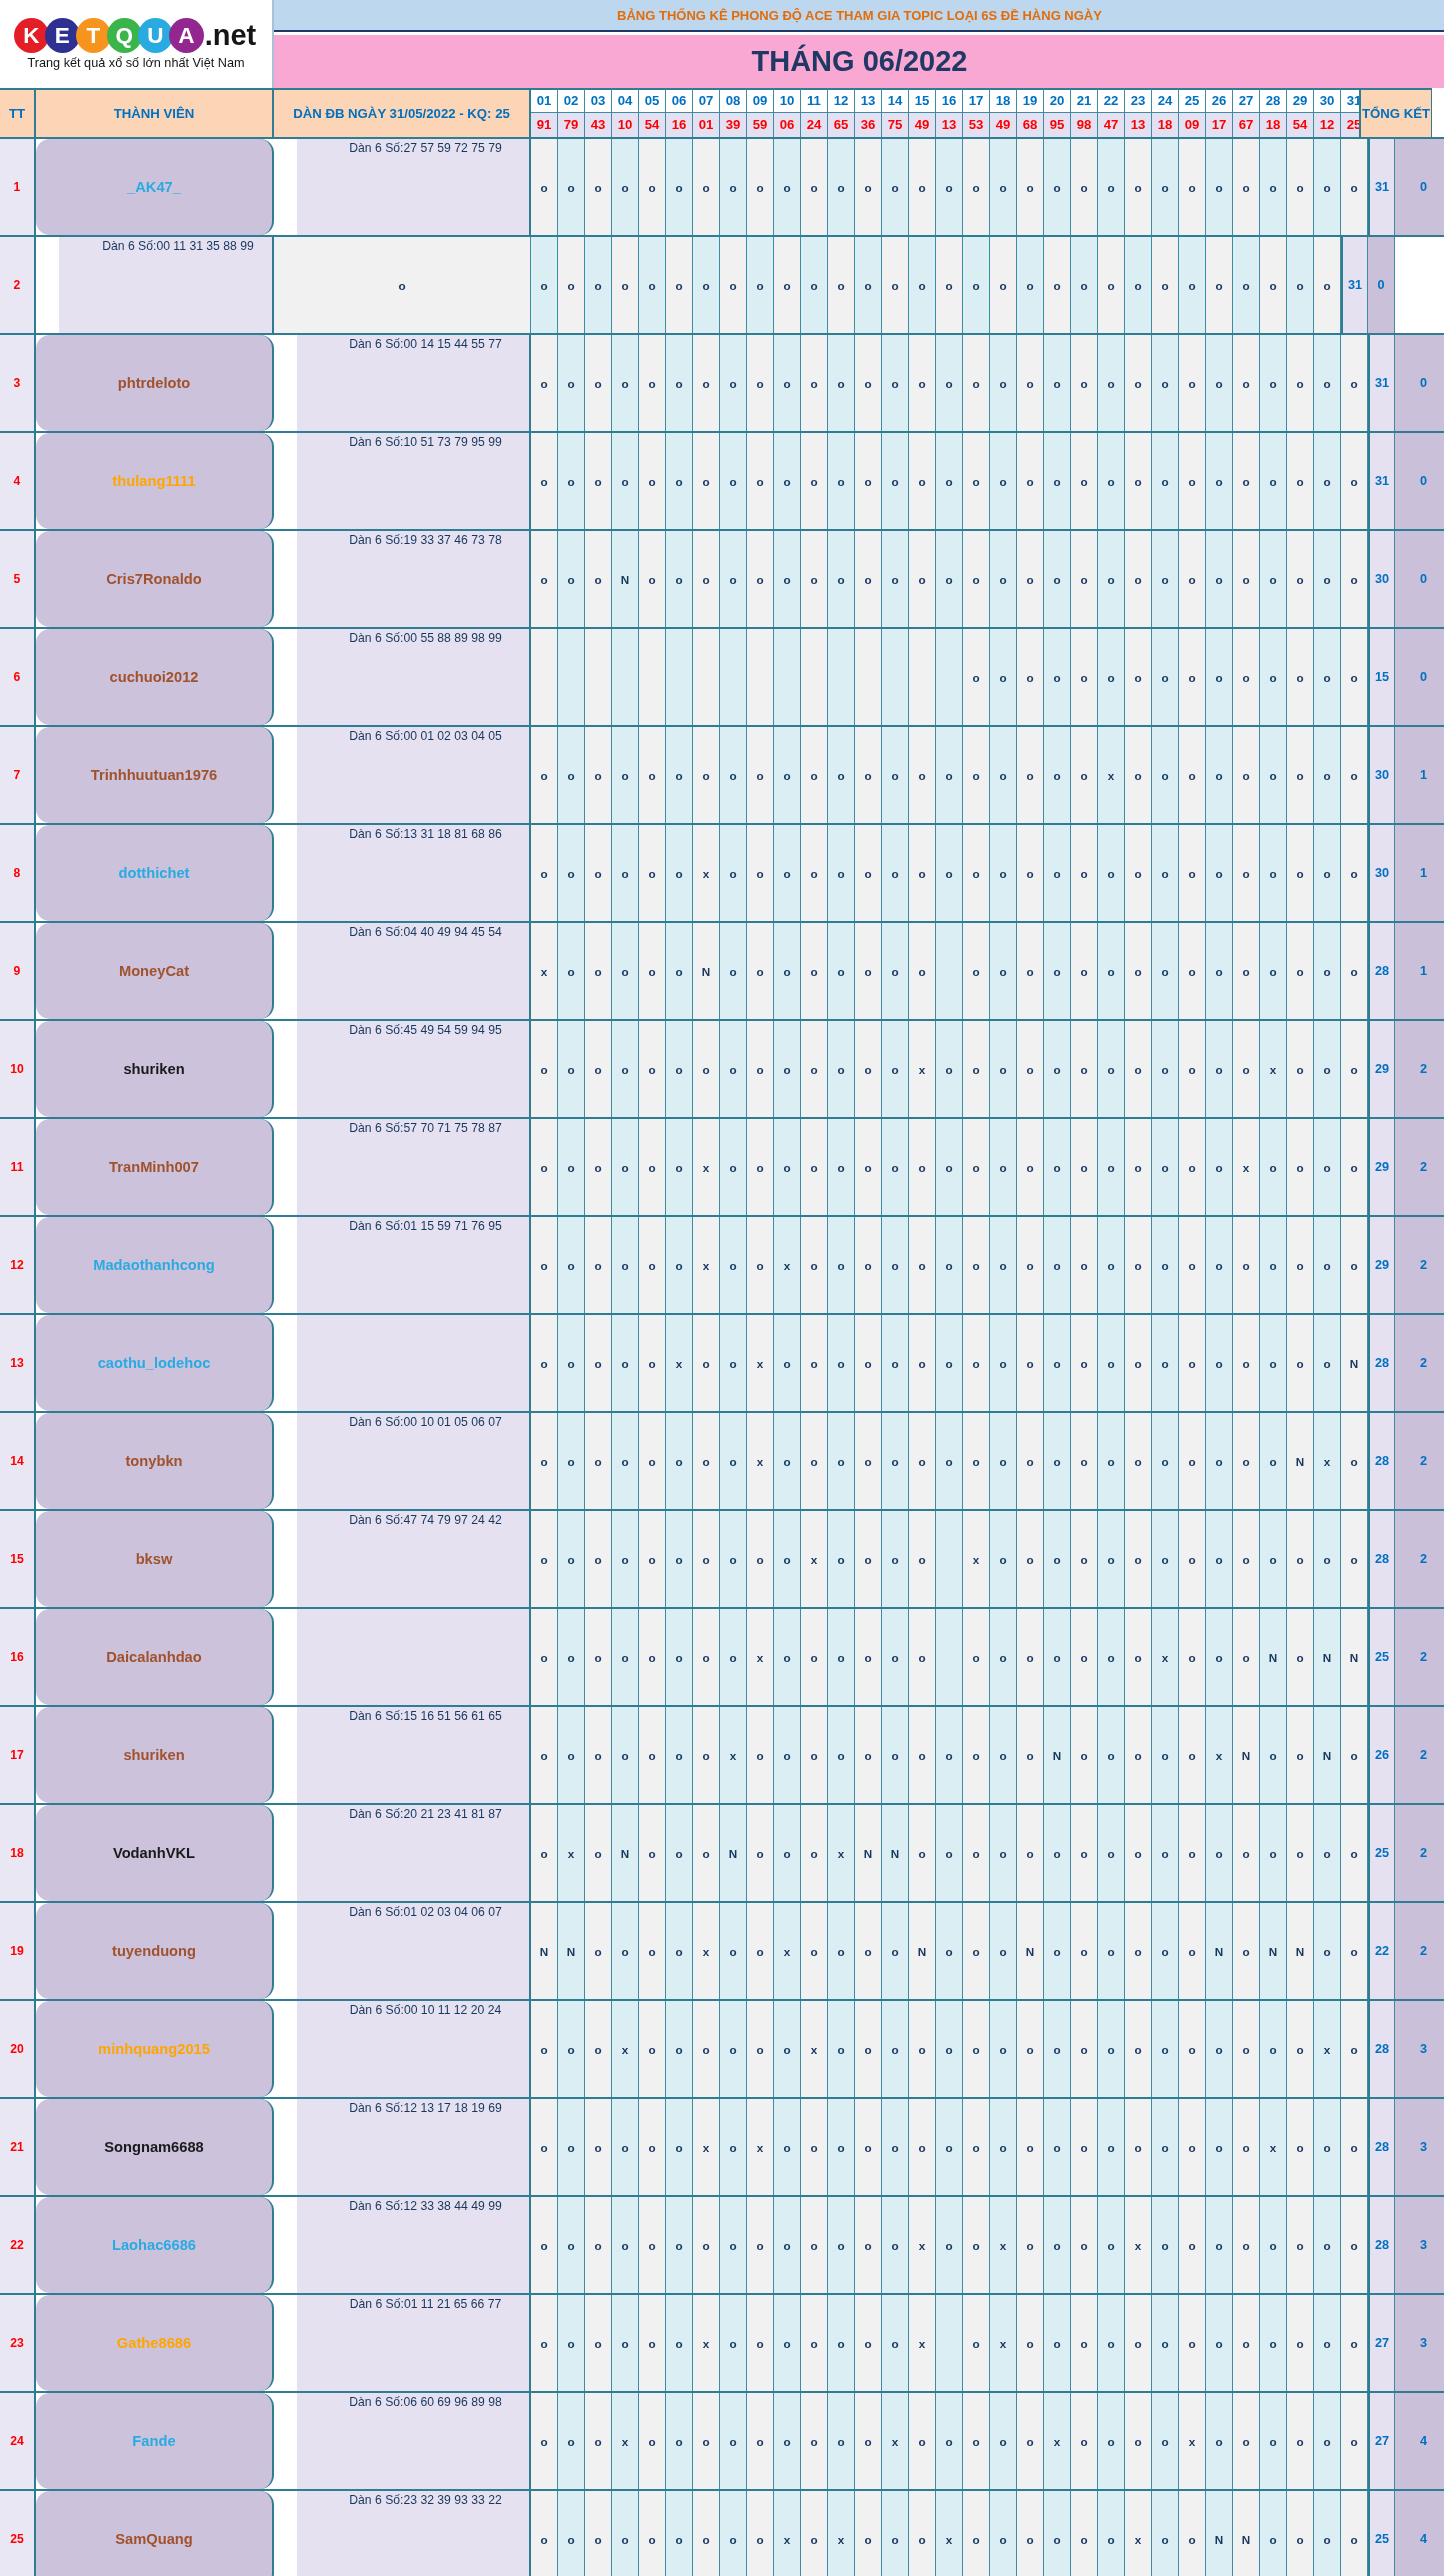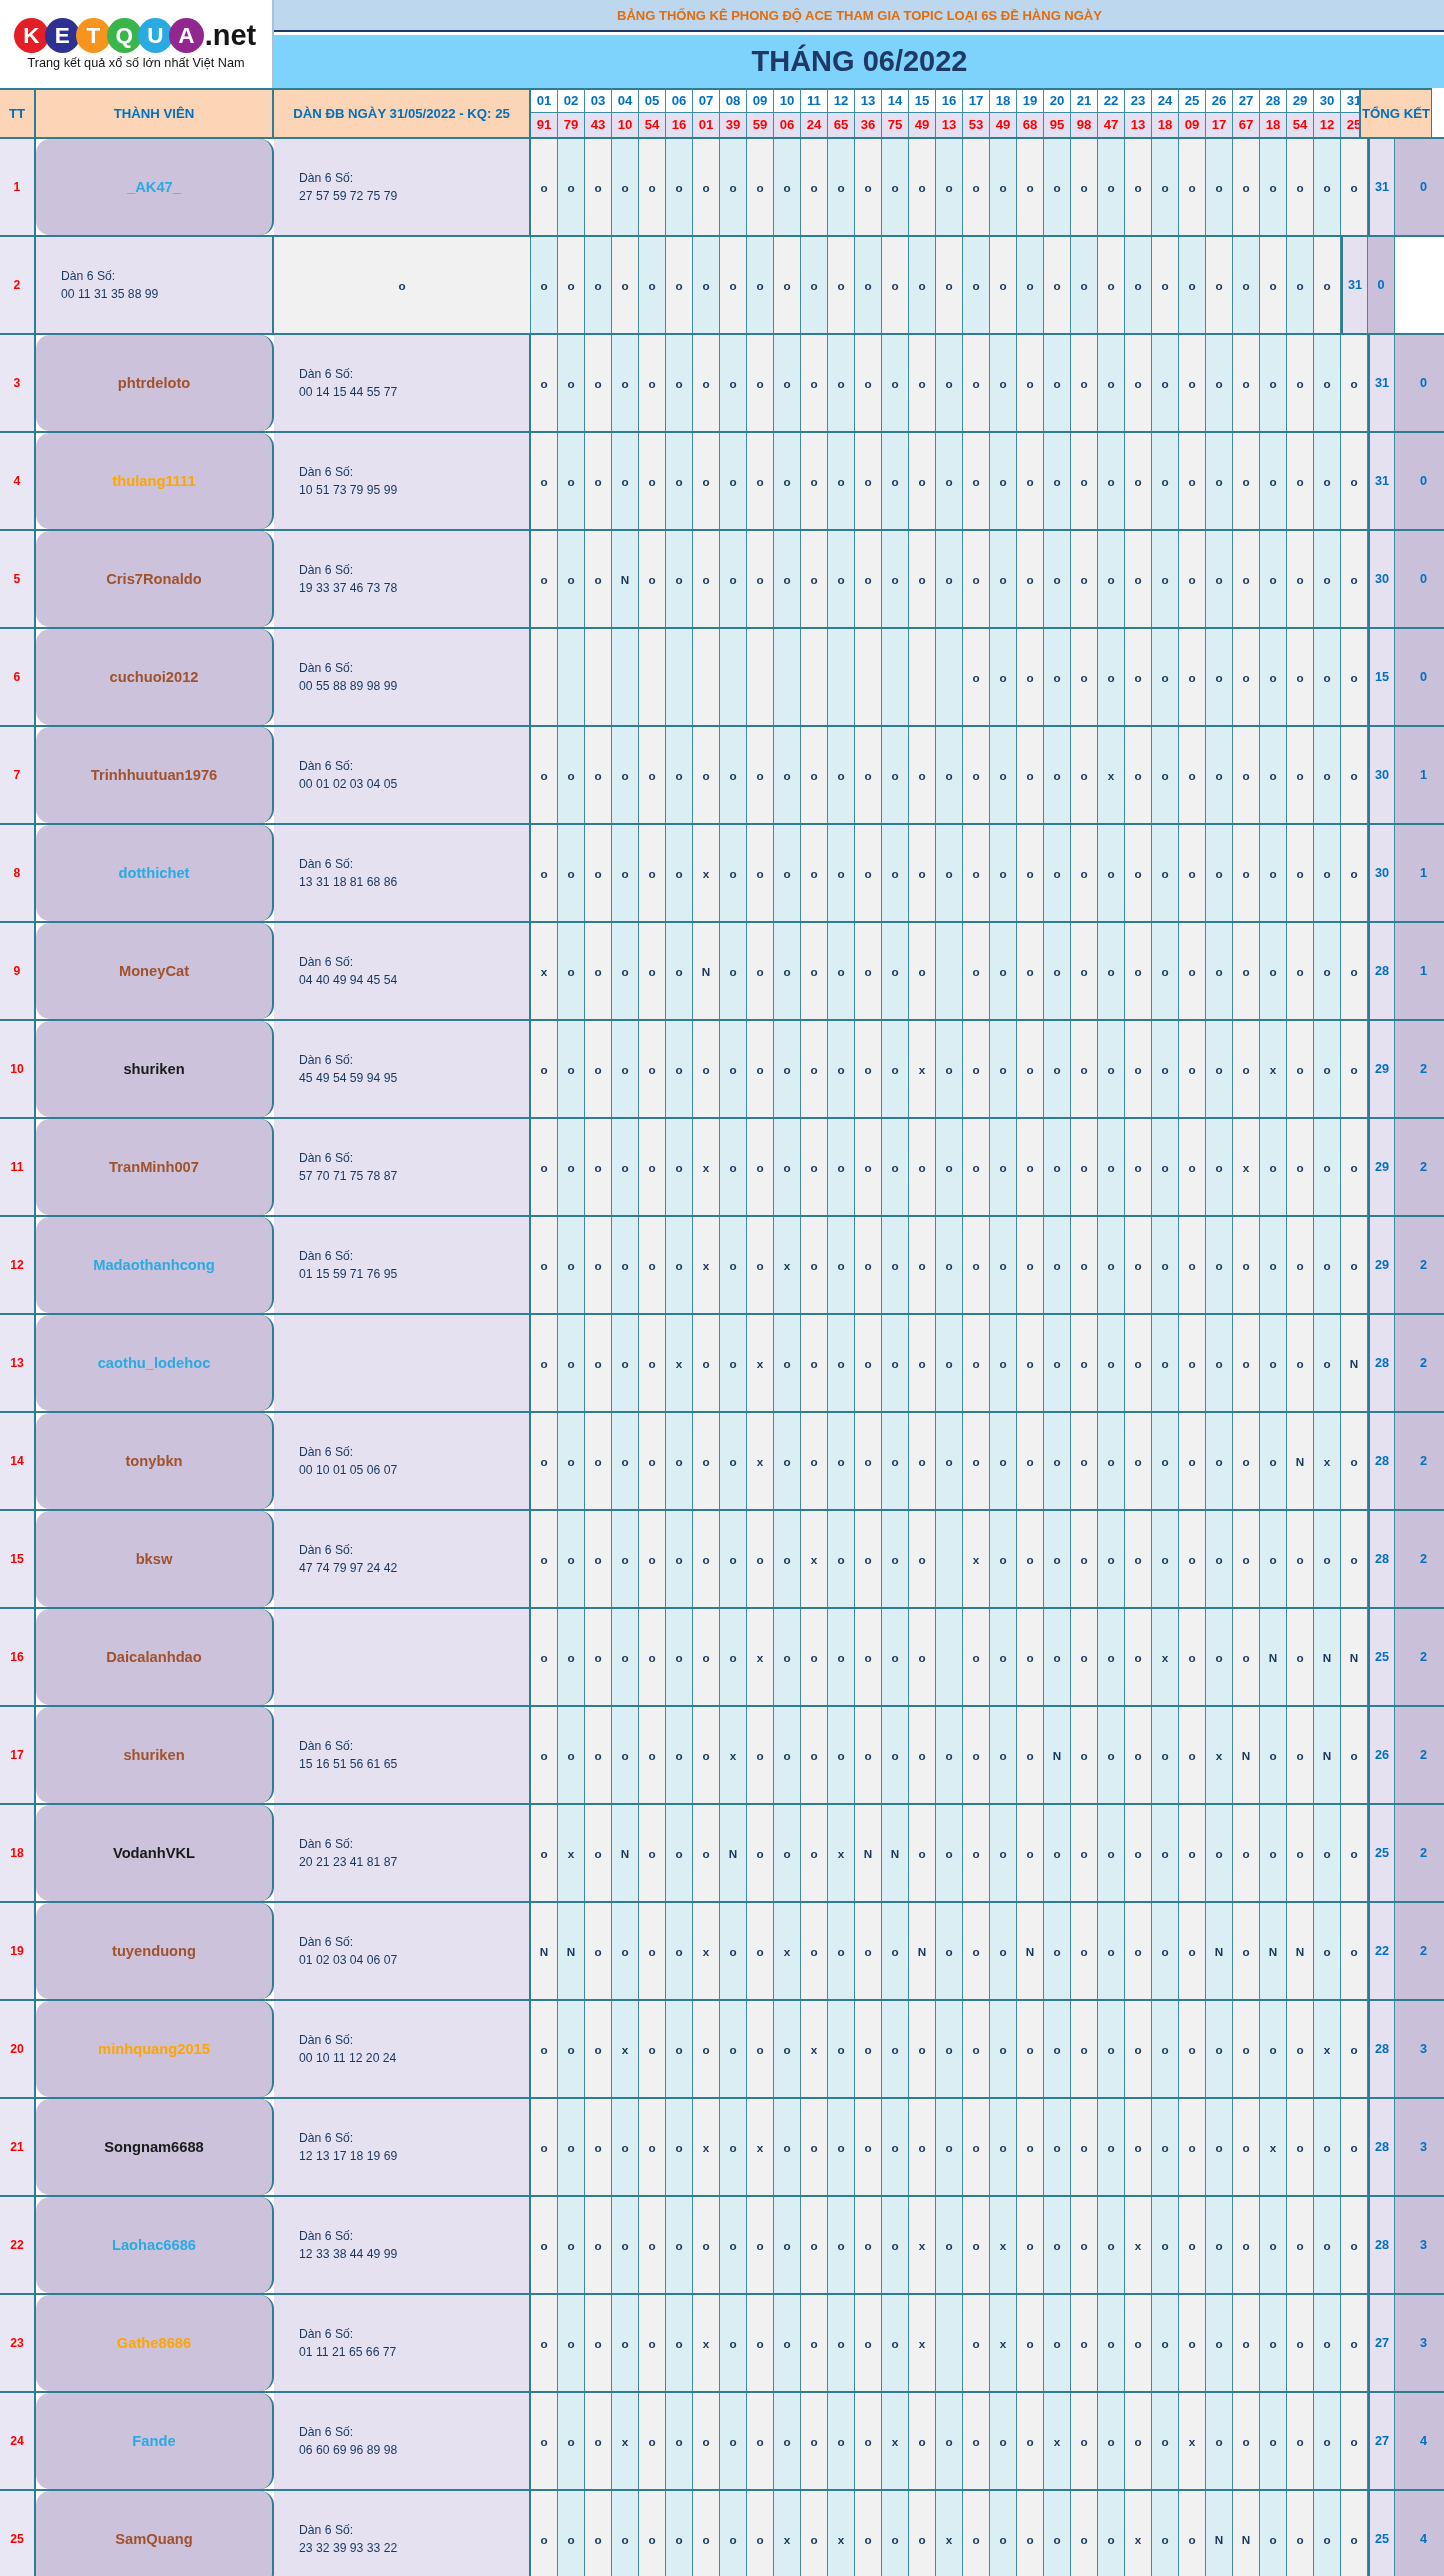--- a/index.html
+++ b/index.html
@@ -14,21 +14,21 @@
   .logo-box{position:absolute;left:0;top:0;width:274px;height:88px;background:#fff;
     border-right:2px solid #A9C0D6;display:flex;flex-direction:column;align-items:center;justify-content:center;}
   .logo-line{display:flex;align-items:center;}
   .lc{width:35px;height:35px;border-radius:50%;margin:0 -2px;color:#fff;font-weight:bold;font-size:22.5px;
     display:flex;align-items:center;justify-content:center;}
   .net{font-size:29px;font-weight:bold;color:#151515;margin-left:2.9px;}
   .tagline{font-size:12.7px;color:#151515;margin-top:2.9px;}
   .banner{position:absolute;left:274px;top:0;width:1171px;height:32px;background:#BDD7EE;
     border-bottom:2.9px solid #1F3864;color:#E36C0A;font-weight:bold;font-size:13px;
     display:flex;align-items:center;justify-content:center;}
-  .title-bar{position:absolute;left:274px;top:35px;width:1171px;height:53px;background:#7dd3fc;
+  .title-bar{position:absolute;left:274px;top:35px;width:1171px;height:53px;background:#f9a8d4;
     color:#1F3864;font-weight:bold;font-size:29px;display:flex;align-items:center;justify-content:center;}
   .hcell{position:absolute;top:88px;height:49px;background:#FBD5B5;color:#0070C0;font-weight:bold;
     font-size:13.2px;display:flex;align-items:center;justify-content:center;text-align:center;
     border-top:2px solid #2E7D93;border-right:1px solid #2E7D93;}
   .h-tt{left:0;width:36px;border-right-width:2px;}
   .h-mem{left:36px;width:238px;border-right-width:2px;}
   .h-dan{left:274px;width:257px;border-right-width:2px;}
   .h-days{position:absolute;left:531px;top:88px;width:828px;height:49px;display:grid;
     grid-template-columns:repeat(31,27px);grid-auto-rows:24.5px;}
   .dh{background:#fff;color:#0070C0;font-weight:bold;font-size:13.2px;display:flex;align-items:center;
@@ -36,22 +36,22 @@
   .kq{background:#E3E0F1;color:#FF0000;font-weight:bold;font-size:13.2px;display:flex;align-items:center;
     justify-content:center;border-right:1px solid #3E8CA3;}
   .h-tk{left:1359px;width:73px;border-left:2px solid #2E7D93;}
   
   .tbody{position:relative;}
   .row{display:grid;grid-template-columns:36px 238px 257px repeat(31,27px) 27px 58px;
     height:98px;border-top:2.9px solid #2E7D93;}
   .c{display:flex;align-items:center;justify-content:center;border-right:1px solid #3E8CA3;overflow:hidden;}
   .ctt{background:#EAE7F4;color:#FF0000;font-weight:bold;font-size:12.2px;border-right:2px solid #2E7D93;}
   .cmem{background:#CCC2DC;font-weight:bold;font-size:14.7px;border-right:2px solid #2E7D93;cursor:pointer;border-radius:14px;}
-  .cdan{background:#E5E1F0;flex-direction:column;align-items:flex-start;justify-content:center;
-    padding-left:25px;color:#17375E;font-size:12.2px;line-height:1.5;border-right:2px solid #2E7D93;}
+  .cdan{background:#E5E1F0;flex-direction:row;align-items:flex-start;justify-content:center;
+    padding-left:25px;color:#17375E;font-size:12.2px;line-height:1.5;border-right:2px solid #2E7D93;margin-left:23px;}
   .cday{font-weight:bold;font-size:11.7px;color:#17375E;}
   .od{background:#F1F1F1;}
   .ev{background:#DAEEF4;}
   .ccount{background:#E5E1F0;color:#0070C0;font-weight:bold;font-size:12.7px;border-left:2px solid #2E7D93;}
   .ctotal{background:#CBC0D9;color:#0070C0;font-weight:bold;font-size:12.7px;}
 </style>
 </head>
 <body>
 
 <div class="wrap">

